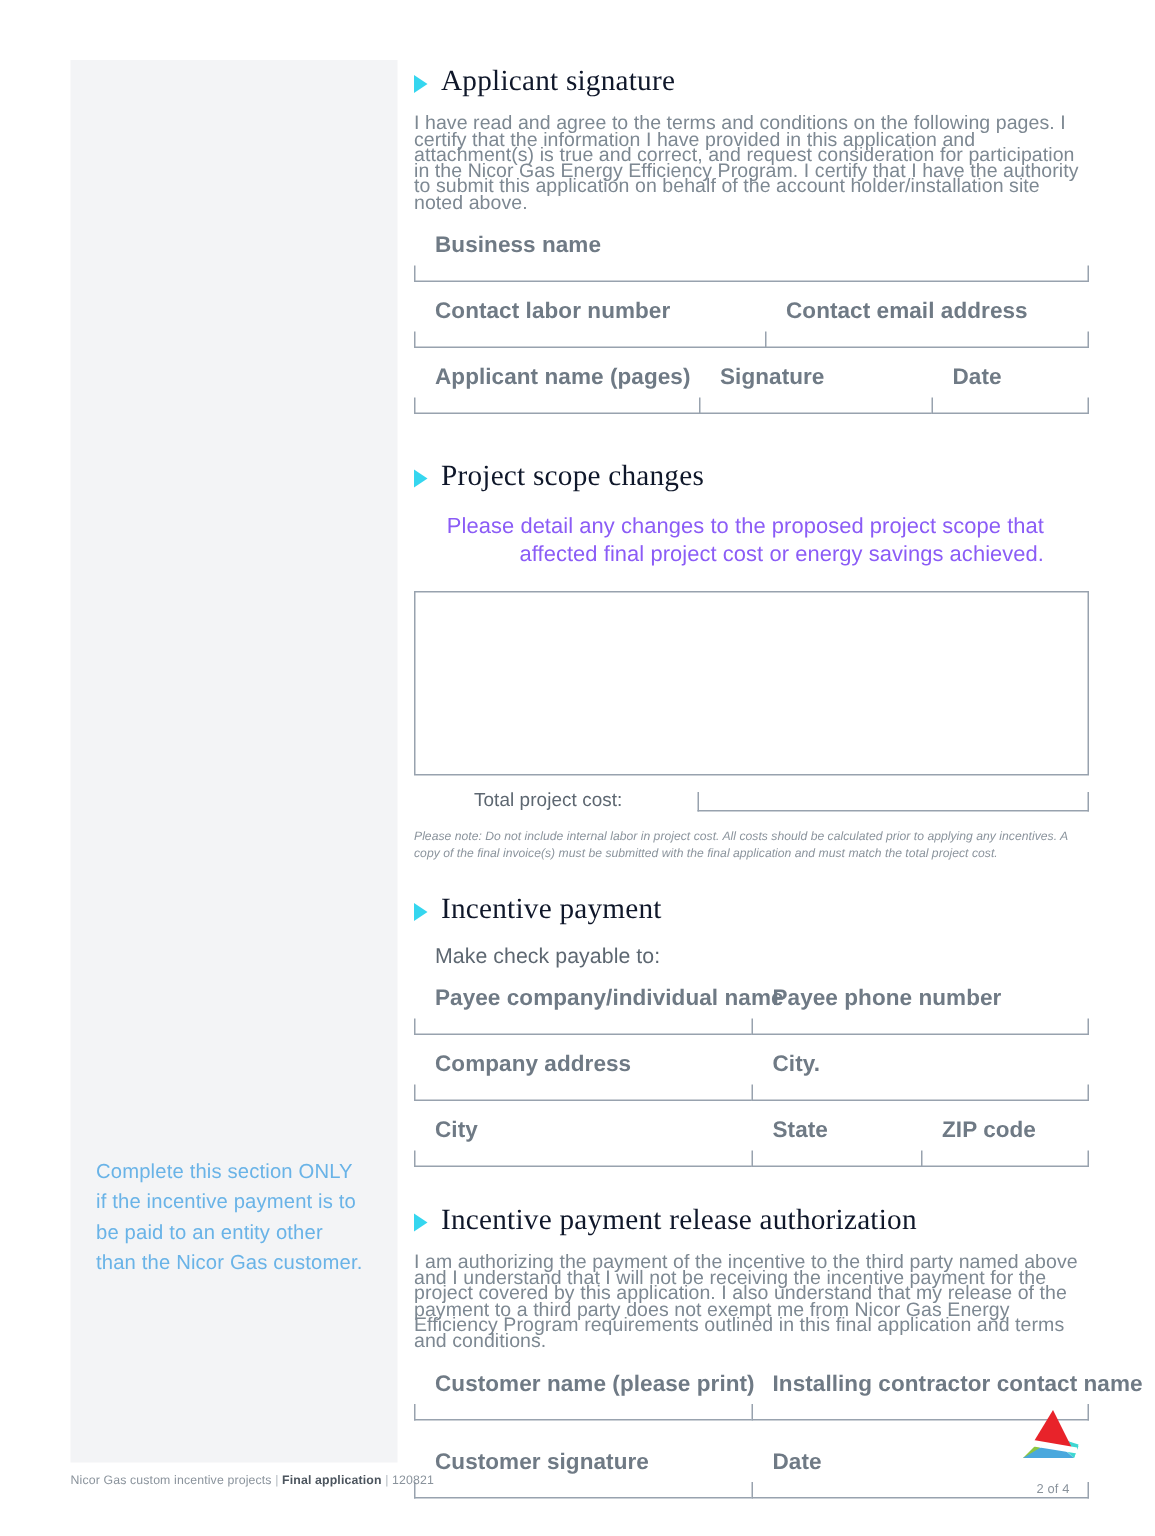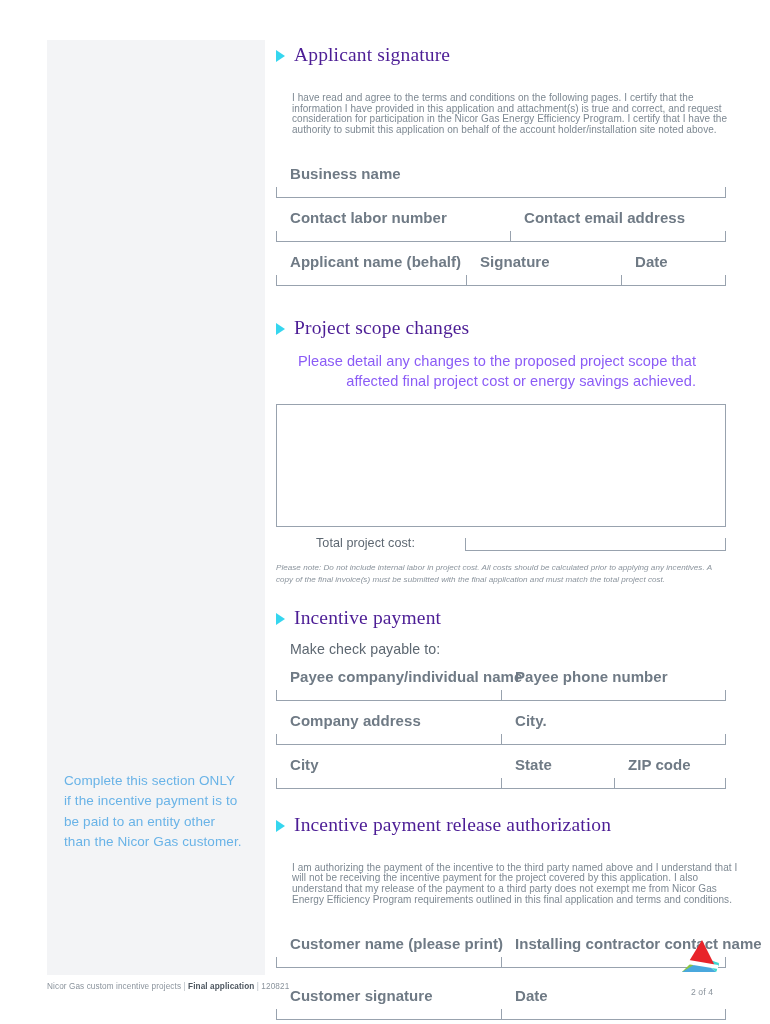--- a/index.html
+++ b/index.html
@@ -65,32 +65,32 @@
     border-top: 6.5px solid transparent;
     border-bottom: 6.5px solid transparent;
     flex: none;
     position: relative;
     top: 1px;
   }
   .section-title {
     font-family: "Liberation Serif", serif;
     font-size: 19.5px;
     font-weight: normal;
-    color: #4c1d95;
+    color: #0f172a;
     letter-spacing: 0.15px;
     white-space: nowrap;
   }
 
   
   .body-text {
-    font-size: 10px;
+    font-size: 13px;
     line-height: 10.6px;
     color: #7d8892;
     letter-spacing: 0.05px;
-    margin: 16px;
+    margin: 0;
   }
   .lead-text {
     font-size: 14.6px;
     line-height: 19.5px;
     color: #8b5cf6;
     margin: 0;
     letter-spacing: 0.05px;
     text-align: right;
   }
   .note-italic {
@@ -242,21 +242,21 @@
       <div class="field last" style="width:216px">
         <span class="field-label">Contact email address</span>
         <div class="field-line"></div>
       </div>
     </div>
 
     <div style="height:9px"></div>
 
     <div class="field-row">
       <div class="field" style="width:190px">
-        <span class="field-label">Applicant name (behalf)</span>
+        <span class="field-label">Applicant name (pages)</span>
         <div class="field-line"></div>
       </div>
       <div class="field" style="width:155px">
         <span class="field-label">Signature</span>
         <div class="field-line"></div>
       </div>
       <div class="field last" style="width:105px">
         <span class="field-label">Date</span>
         <div class="field-line"></div>
       </div>

